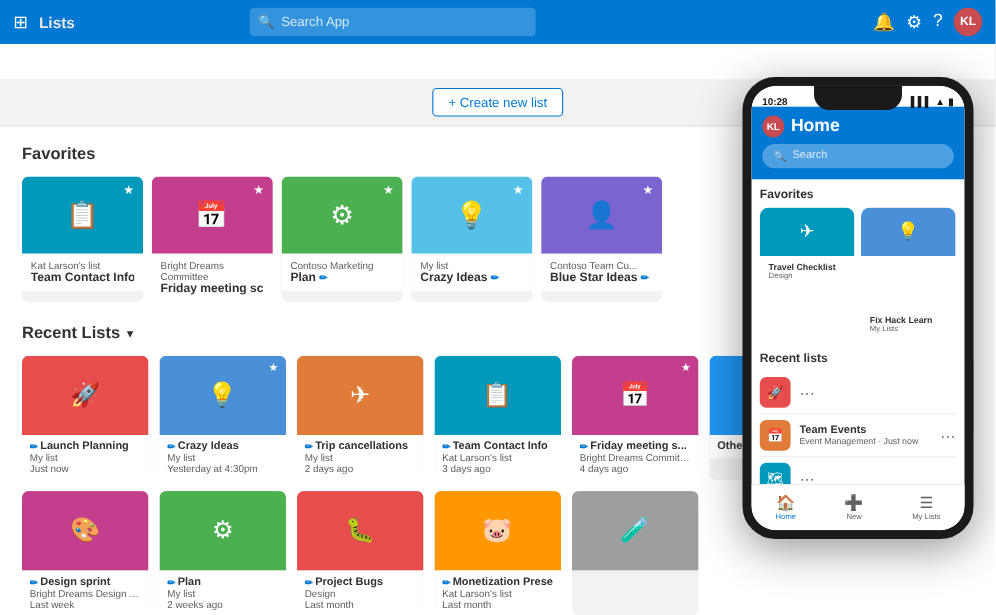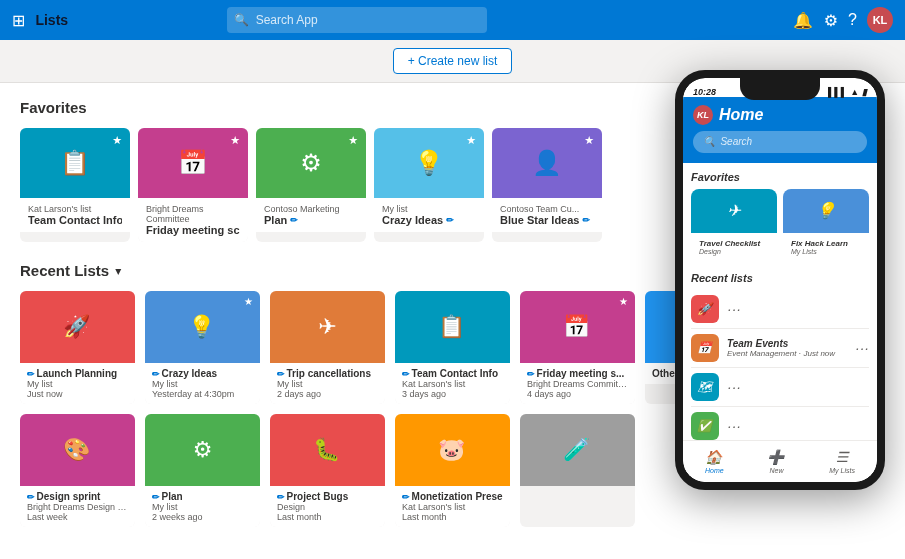--- a/index.html
+++ b/index.html
@@ -42,21 +42,21 @@
       align-items: center;
       padding: 0 12px;
       gap: 10px;
     }
     .top-bar-grid-icon {
       color: white;
       font-size: 16px;
       cursor: pointer;
     }
     .top-bar-title {
-      color: #0f172a;
+      color: #e5e5e5;
       font-size: 14px;
       font-weight: 600;
     }
     .top-bar-search {
       flex: 1;
       max-width: 260px;
       margin: 0 auto;
       background: rgba(255,255,255,0.2);
       border-radius: 4px;
       height: 26px;
@@ -88,20 +88,21 @@
       font-weight: bold;
     }
 
     
     .create-bar {
       background: #f3f2f1;
       display: flex;
       justify-content: center;
       padding: 8px 0;
       border-bottom: 1px solid #e1dfdd;
+      margin-top: 32px;
     }
     .create-btn {
       background: white;
       border: 1px solid #0078d4;
       color: #0078d4;
       border-radius: 4px;
       padding: 5px 14px;
       font-size: 12px;
       cursor: pointer;
       display: flex;
@@ -265,21 +266,20 @@
       background: #1a1a1a;
       border-radius: 30px;
       border: 8px solid #1a1a1a;
       position: absolute;
       right: 20px;
       top: 50%;
       transform: translateY(-50%);
       overflow: hidden;
       box-shadow: 0 10px 40px rgba(0,0,0,0.4);
       z-index: 10;
-      font-style: italic;
     }
     .phone-notch {
       width: 80px;
       height: 22px;
       background: #1a1a1a;
       border-radius: 0 0 14px 14px;
       position: absolute;
       top: 0;
       left: 50%;
       transform: translateX(-50%);
@@ -717,21 +717,21 @@
             </div>
             <div style="background:white; padding: 3px 4px 4px;">
               <div class="phone-fav-name">Travel Checklist</div>
               <div class="phone-fav-sub">Design</div>
             </div>
           </div>
           <div class="phone-fav-card">
             <div class="phone-fav-card-top" style="background:#4a90d9;">
               <span class="phone-fav-icon">💡</span>
             </div>
-            <div style="background:white; padding: 3px 4px 4px;">
+            <div style="background:white; padding: 3px 4px 4px; margin-top: 48px;">
               <div class="phone-fav-name">Fix Hack Learn</div>
               <div class="phone-fav-sub">My Lists</div>
             </div>
           </div>
         </div>
 
         <div class="phone-section-title">Recent lists</div>
 
         <div class="phone-list-item">
           <div class="phone-list-icon" style="background:#e84d4d;">🚀</div>

